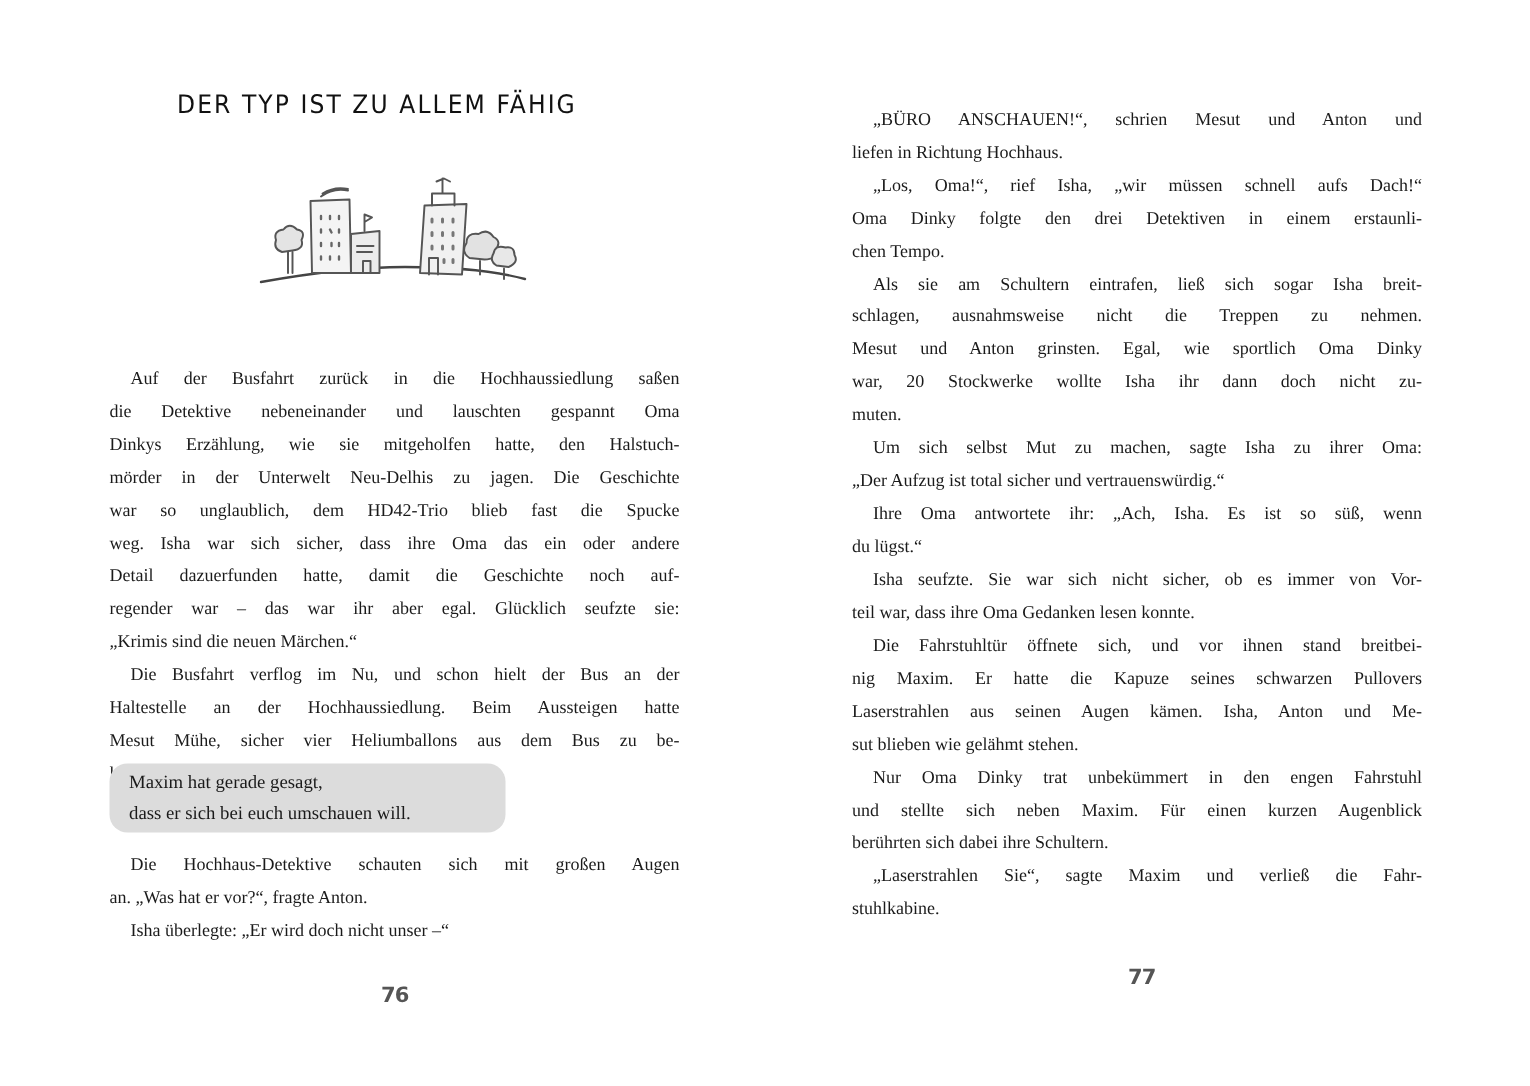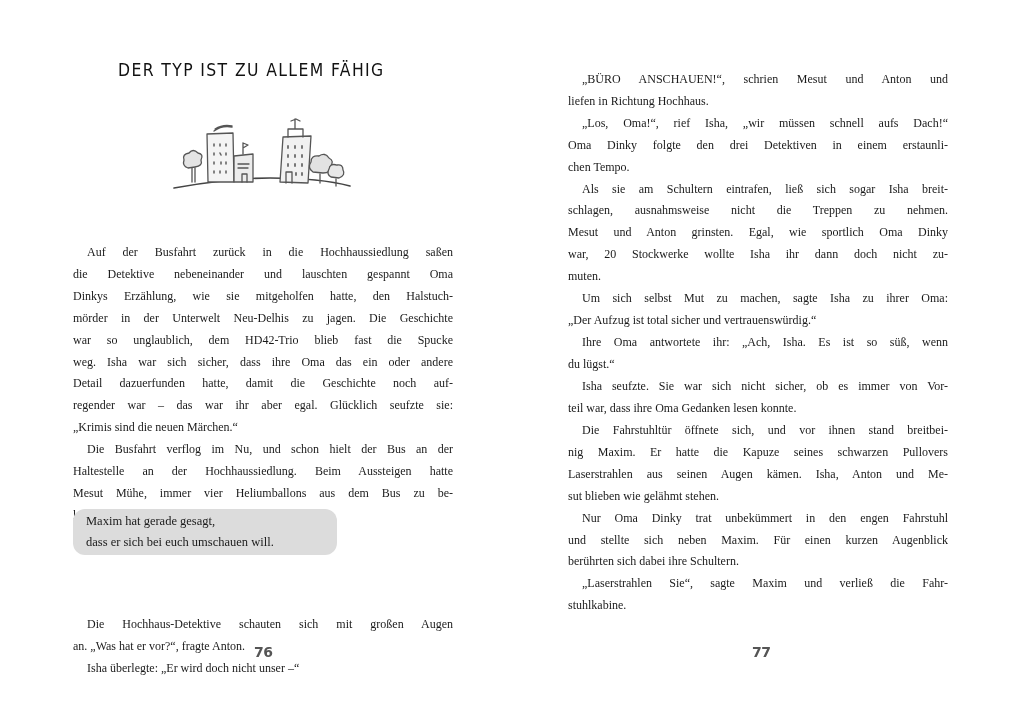--- a/index.html
+++ b/index.html
@@ -36,21 +36,21 @@
       font-family: Liberation Serif, serif; font-size: 12.5px; line-height: 21px;
       padding: 2px 0 0 13px; box-sizing: border-box; color: #1a1a1a;
     }
     .message-bubble span { display: block; white-space: nowrap; }
 
     .page-number {
       position: absolute; top: 644px;
       font-family: "DejaVu Sans", sans-serif; font-weight: bold; font-size: 14px; color: #555;
       letter-spacing: -0.5px;
     }
-    .page-number.left { left: 254px; }
+    .page-number.left { left: 254px; margin-top: 12px; }
     .page-number.right { left: 752px; }
   </style>
 </head>
 <body>
 
 <div class="page page-left">
   <div class="chapter-title">DER TYP IST ZU ALLEM FÄHIG</div>
 
   <svg class="illustration" viewBox="0 0 185 90" fill="none" stroke="#555" stroke-width="1.3" stroke-linecap="round" stroke-linejoin="round">
 
@@ -87,31 +87,31 @@
     <span class="line">die Detektive nebeneinander und lauschten gespannt Oma</span>
     <span class="line">Dinkys Erzählung, wie sie mitgeholfen hatte, den Halstuch-</span>
     <span class="line">mörder in der Unterwelt Neu-Delhis zu jagen. Die Geschichte</span>
     <span class="line">war so unglaublich, dem HD42-Trio blieb fast die Spucke</span>
     <span class="line">weg. Isha war sich sicher, dass ihre Oma das ein oder andere</span>
     <span class="line">Detail dazuerfunden hatte, damit die Geschichte noch auf-</span>
     <span class="line">regender war – das war ihr aber egal. Glücklich seufzte sie:</span>
     <span class="line last">„Krimis sind die neuen Märchen.“</span>
     <span class="line indent">Die Busfahrt verflog im Nu, und schon hielt der Bus an der</span>
     <span class="line">Haltestelle an der Hochhaussiedlung. Beim Aussteigen hatte</span>
-    <span class="line">Mesut Mühe, immer vier Heliumballons aus dem Bus zu be-</span>
+    <span class="line">Mesut Mühe, sicher vier Heliumballons aus dem Bus zu be-</span>
     <span class="line last">kommen, ohne dass sie kaputtgingen.</span>
     <span class="line indent last">Da erhielt Anton eine neue Nachricht von Deniz:</span>
   </div>
 
   <div class="message-bubble">
     <span>Maxim hat gerade gesagt,</span>
     <span>dass er sich bei euch umschauen will.</span>
   </div>
 
-  <div class="text-block left-text" style="top:566px;margin-top:48px;">
+  <div class="text-block left-text" style="top:566px;">
     <span class="line indent">Die Hochhaus-Detektive schauten sich mit großen Augen</span>
     <span class="line last">an. „Was hat er vor?“, fragte Anton.</span>
     <span class="line indent last">Isha überlegte: „Er wird doch nicht unser –“</span>
   </div>
 
   <div class="page-number left">76</div>
 </div>
 
 <div>
   <div class="text-block right-text" style="top:69px;">

